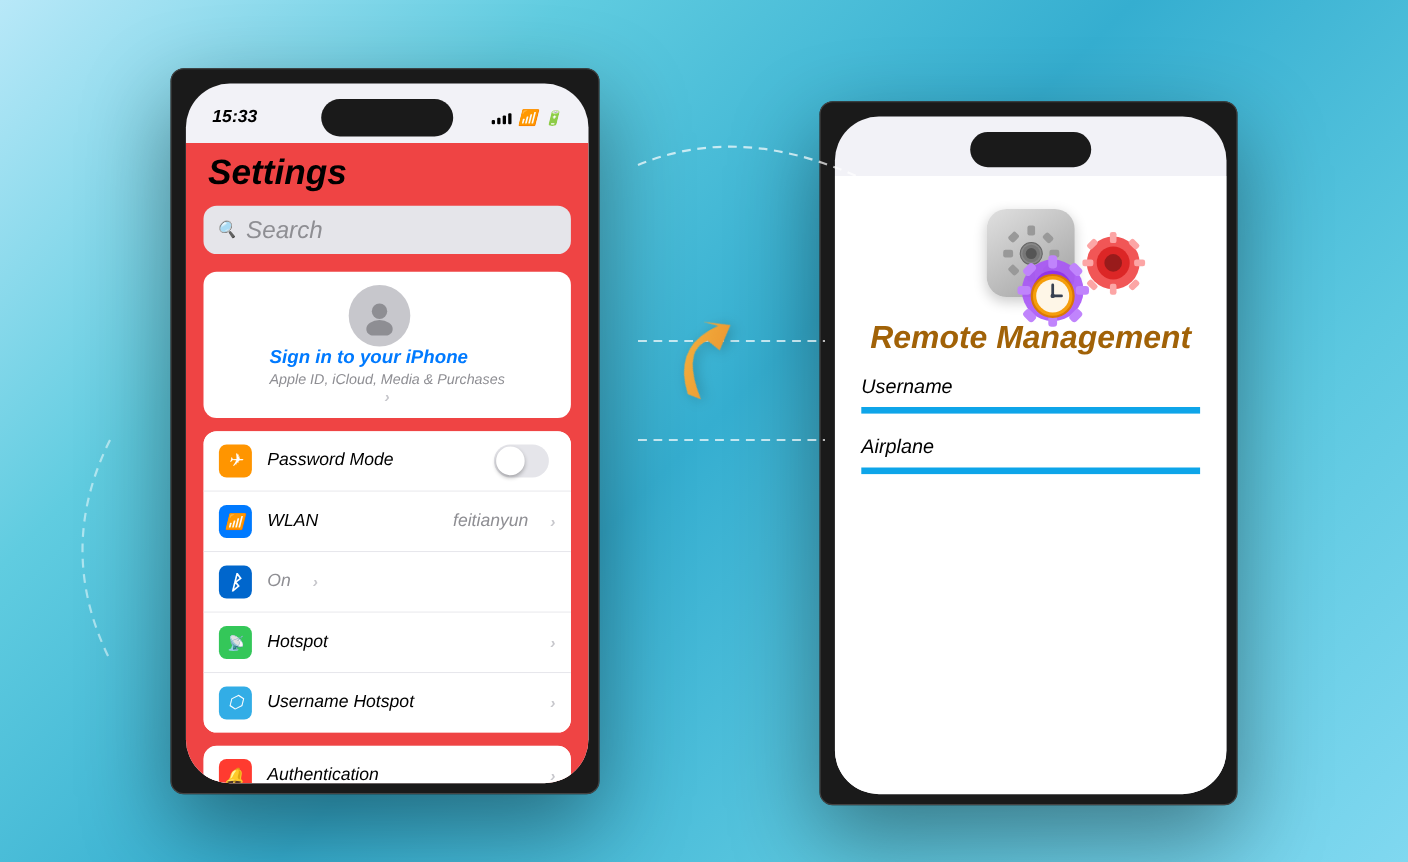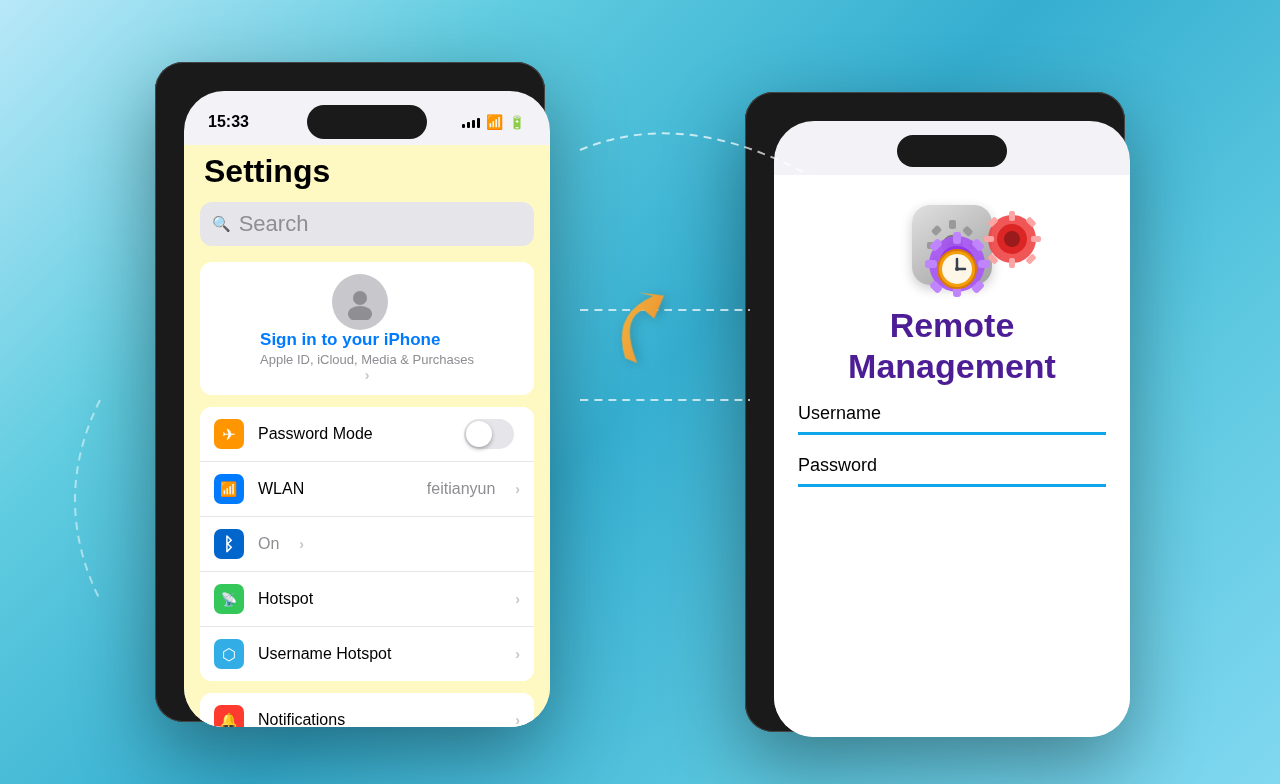--- a/index.html
+++ b/index.html
@@ -34,23 +34,24 @@
       justify-content: center;
       gap: 60px;
       width: 100%;
       height: 100%;
     }
 
     
     .phone {
       position: relative;
       background: #1a1a1a;
-      border-radius: 28px;
-      padding: 29px;
+      border-radius: 12px;
+      padding: 14px;
       box-shadow: 0 30px 80px rgba(0,0,0,0.4), inset 0 0 0 1px #444;
+      font-style: italic;
     }
 
     .phone-inner {
       background: #f2f2f7;
       border-radius: 40px;
       overflow: hidden;
       position: relative;
     }
 
     .phone-left {
@@ -115,21 +116,21 @@
       display: flex;
       align-items: center;
       gap: 6px;
       color: #000;
       font-size: 13px;
     }
 
     
     .settings-content {
       padding: 0;
-      background: #fef9c3;
+      background: #ef4444;
       height: calc(100% - 54px);
       overflow: hidden;
     }
 
     .settings-title {
       font-size: 32px;
       font-weight: 800;
       color: #000;
       padding: 8px 20px 12px;
     }
@@ -311,23 +312,23 @@
       margin-bottom: 20px;
       box-shadow: 0 4px 12px rgba(0,0,0,0.2);
     }
 
     .gear-svg {
       width: 55px;
       height: 55px;
     }
 
     .remote-title {
-      font-size: 34px;
+      font-size: 29px;
       font-weight: 700;
-      color: #4c1d95;
+      color: #a16207;
       text-align: center;
       line-height: 1.2;
       margin-bottom: 16px;
     }
 
     .remote-subtitle {
       font-size: 14px;
       color: #8e8e93;
       text-align: center;
       line-height: 1.4;
@@ -337,21 +338,21 @@
     .input-field {
       width: 100%;
       margin-bottom: 0;
     }
 
     .input-label {
       font-size: 18px;
       font-weight: 500;
       color: #000;
       padding-bottom: 8px;
-      border-bottom: 3px solid #0ea5e9;
+      border-bottom: 6px solid #0ea5e9;
       margin-bottom: 20px;
       display: block;
       width: 100%;
     }
 
     
     .gear-decoration {
       position: absolute;
       top: 120px;
       right: 95px;
@@ -464,21 +465,21 @@
             <div class="settings-icon" style="background:#32ade6;">⬡</div>
             <span class="settings-item-label">Username Hotspot</span>
             <span class="chevron">›</span>
           </div>
         </div>
 
         <div class="settings-list">
 
           <div class="settings-item">
             <div class="settings-icon icon-red" style="font-size:14px;">🔔</div>
-            <span class="settings-item-label">Notifications</span>
+            <span class="settings-item-label">Authentication</span>
             <span class="chevron">›</span>
           </div>
 
           <div class="settings-item">
             <div class="settings-icon" style="background:#ff6b35;">🔊</div>
             <span class="chevron">›</span>
           </div>
         </div>
       </div>
     </div>
@@ -527,21 +528,21 @@
         </div>
 
         <div class="remote-title">Remote Management</div>
 
 
         <div class="input-field">
           <span class="input-label">Username</span>
         </div>
 
         <div class="input-field">
-          <span class="input-label">Password</span>
+          <span class="input-label">Airplane</span>
         </div>
       </div>
     </div>
 
     <div class="gear-decoration">
 
       <div style="position:absolute; left:-10px; top:15px; z-index:2;">
         <svg width="75" height="75" viewBox="0 0 75 75">
           <circle cx="37" cy="37" r="28" fill="#a855f7" opacity="0.9"></circle>
           <circle cx="37" cy="37" r="18" fill="#9333ea"></circle>

